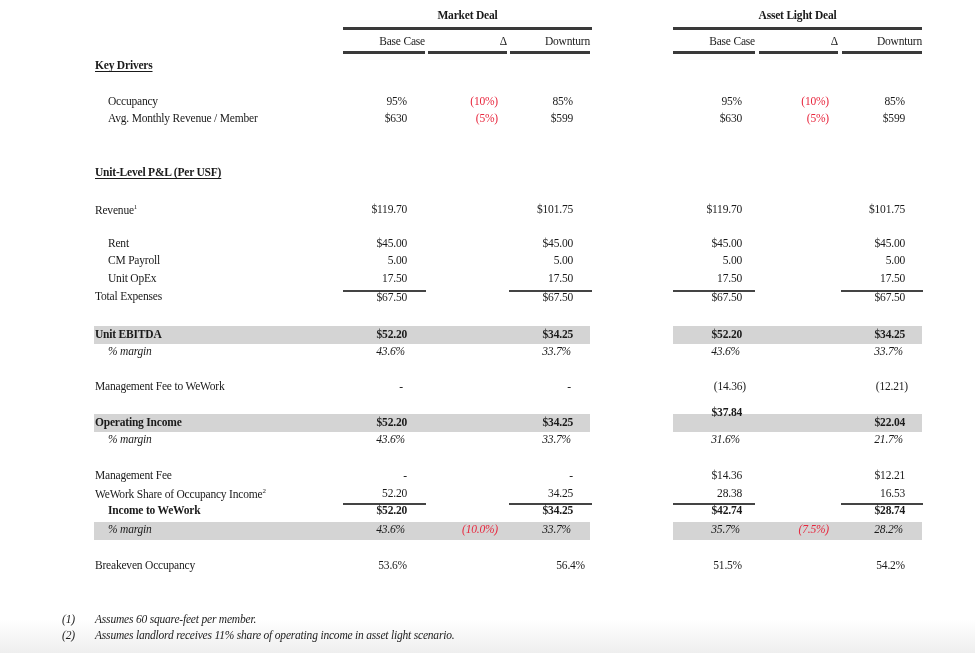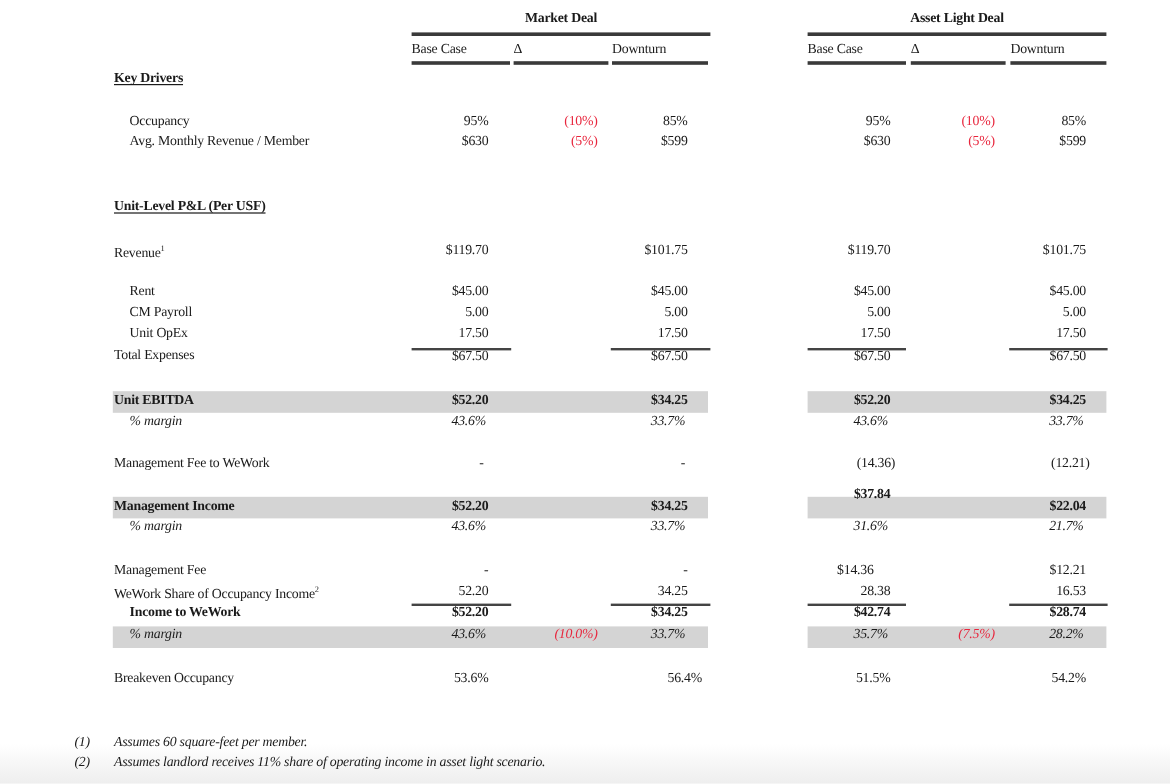--- a/index.html
+++ b/index.html
@@ -11,21 +11,21 @@
     font-size:11.5px;
     letter-spacing:-0.2px;
   }
   .footer-fade {
     position:absolute; left:0; right:0; top:620px; bottom:0;
     background:linear-gradient(#ffffff, #eeeeee);
   }
   .abs { position:absolute; white-space:nowrap; }
   .grp-title { font-weight:bold; text-align:center; }
   .thick { position:absolute; height:3px; background:#3a3a3a; }
-  .colhdr { text-align:left; }
+  .colhdr { text-align:right; }
   .band { position:absolute; height:18px; background:#d4d4d4; }
   .rule { position:absolute; height:2px; background:#444; }
   .lbl { left:95px; }
   .ind { left:108px; }
   .bold { font-weight:bold; }
   .ital { font-style:italic; }
   .ul { text-decoration:underline; text-underline-offset:2px; }
   .num { text-align:right; }
   .red { color:#e8263d; }
   sup { font-size:7px; vertical-align:5px; }
@@ -77,21 +77,21 @@
 <div class="abs ind" style="top:95px;">Occupancy</div>
 <div class="abs ind" style="top:112px;">Avg. Monthly Revenue / Member</div>
 <div class="abs lbl" style="top:203px;"><span>Revenue</span><sup>1</sup></div>
 <div class="abs ind" style="top:237px;">Rent</div>
 <div class="abs ind" style="top:254px;">CM Payroll</div>
 <div class="abs ind" style="top:272px;">Unit OpEx</div>
 <div class="abs lbl" style="top:290px;">Total Expenses</div>
 <div class="abs lbl bold" style="top:328px;">Unit EBITDA</div>
 <div class="abs ind ital" style="top:345px;">% margin</div>
 <div class="abs lbl" style="top:380px;">Management Fee to WeWork</div>
-<div class="abs lbl bold" style="top:416px;">Management Income</div>
+<div class="abs lbl bold" style="top:416px;">Operating Income</div>
 <div class="abs ind ital" style="top:433px;">% margin</div>
 <div class="abs lbl" style="top:469px;text-align:right;">Management Fee</div>
 <div class="abs lbl" style="top:487px;"><span>WeWork Share of Occupancy Income</span><sup>2</sup></div>
 <div class="abs ind bold" style="top:504px;">Income to WeWork</div>
 <div class="abs ind ital" style="top:523px;">% margin</div>
 <div class="abs lbl" style="top:559px;">Breakeven Occupancy</div>
 
 <div class="abs num" style="right:568px;top:95px;">95%</div>
 <div class="abs num red" style="right:477px;top:95px;">(10%)</div>
 <div class="abs num" style="right:402px;top:95px;">85%</div>
@@ -151,21 +151,21 @@
 <div class="abs num bold" style="right:233px;top:406px;">$37.84</div>
 <div class="abs num bold" style="right:70px;top:416px;">$22.04</div>
 
 <div class="abs num ital" style="right:570px;top:433px;">43.6%</div>
 <div class="abs num ital" style="right:404px;top:433px;">33.7%</div>
 <div class="abs num ital" style="right:235px;top:433px;">31.6%</div>
 <div class="abs num ital" style="right:72px;top:433px;">21.7%</div>
 
 <div class="abs num" style="right:568px;top:469px;">-</div>
 <div class="abs num" style="right:402px;top:469px;">-</div>
-<div class="abs num" style="right:247px;top:469px;">$14.36</div>
+<div class="abs num" style="right:233px;top:469px;">$14.36</div>
 <div class="abs num" style="right:70px;top:469px;">$12.21</div>
 
 <div class="abs num" style="right:568px;top:487px;">52.20</div>
 <div class="abs num" style="right:402px;top:487px;">34.25</div>
 <div class="abs num" style="right:233px;top:487px;">28.38</div>
 <div class="abs num" style="right:70px;top:487px;">16.53</div>
 
 <div class="abs num bold" style="right:568px;top:504px;">$52.20</div>
 <div class="abs num bold" style="right:402px;top:504px;">$34.25</div>
 <div class="abs num bold" style="right:233px;top:504px;">$42.74</div>

